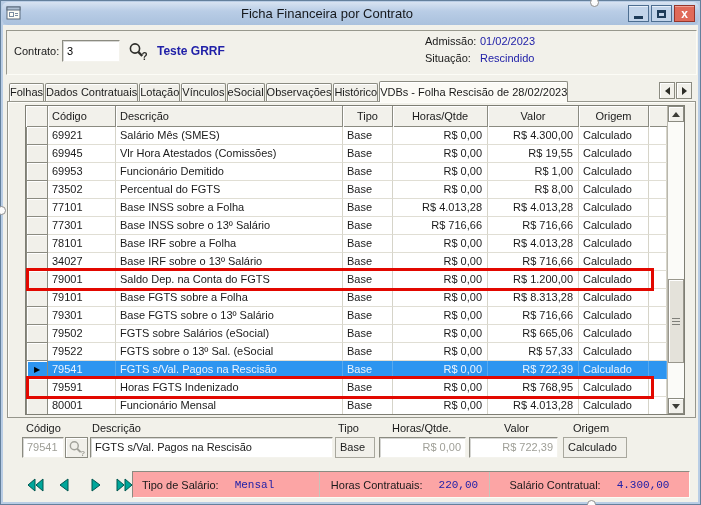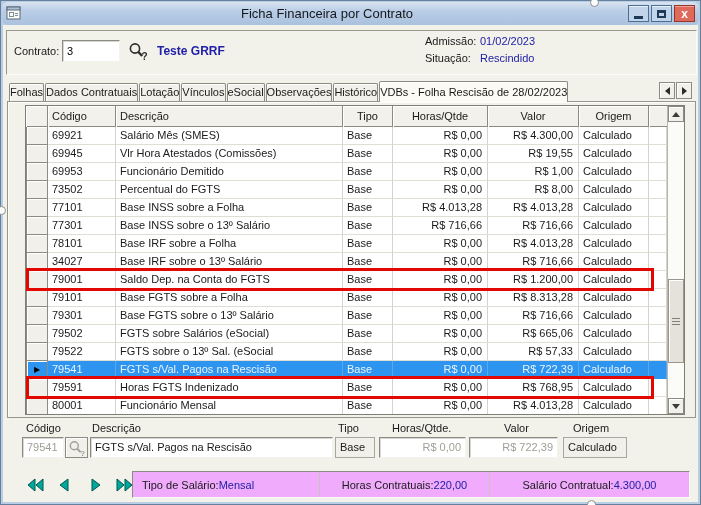--- a/index.html
+++ b/index.html
@@ -94,26 +94,26 @@
   .elbl{position:absolute;top:421px;white-space:nowrap;}
   .efield{position:absolute;top:436px;height:21px;line-height:19px;}
   .gray-text{color:#9f9f97;}
   .flatbox{position:absolute;top:436px;height:21px;line-height:19px;background:#f1f0ea;
     border:1px solid #a8a79d;padding:0 4px;}
   .search-btn{position:absolute;top:436px;width:23px;height:21px;background:#f1f0ea;
     border:1px solid #8b8b81;box-shadow:inset 1px 1px 0 #fff;display:flex;align-items:center;justify-content:center;}
   
   .navarrow{position:absolute;top:476px;width:20px;height:16px;}
   .statusbox{position:absolute;left:131px;top:470px;width:558px;height:27px;
-    border:1px solid;border-color:#8b8b81 #fcfcf6 #fcfcf6 #8b8b81;display:flex;align-items:flex-start;background:#f0abfc;}
+    border:1px solid;border-color:#8b8b81 #fcfcf6 #fcfcf6 #8b8b81;display:flex;align-items:flex-start;background:#fca5a5;}
   .seg{height:100%;display:flex;align-items:center;white-space:nowrap;}
   .seg1{width:187px;padding-left:9px;border-right:1px solid #c6c4ba;}
   .seg2{width:170px;justify-content:center;border-right:1px solid #c6c4ba;}
   .seg3{flex:1;justify-content:center;}
-  .seg .navy{margin-left:0;}
+  .seg .navy{margin-left:16px;font-family:Liberation Mono, monospace;}
   
   .handle{position:absolute;width:9px;height:9px;border-radius:50%;background:#fcfcfc;border:1px solid #8f8f8f;z-index:30;}
 </style>
 </head>
 <body>
 
 <div class="win">
 
   <div class="titlebar">
     <svg class="app-icon" viewBox="0 0 16 15">

